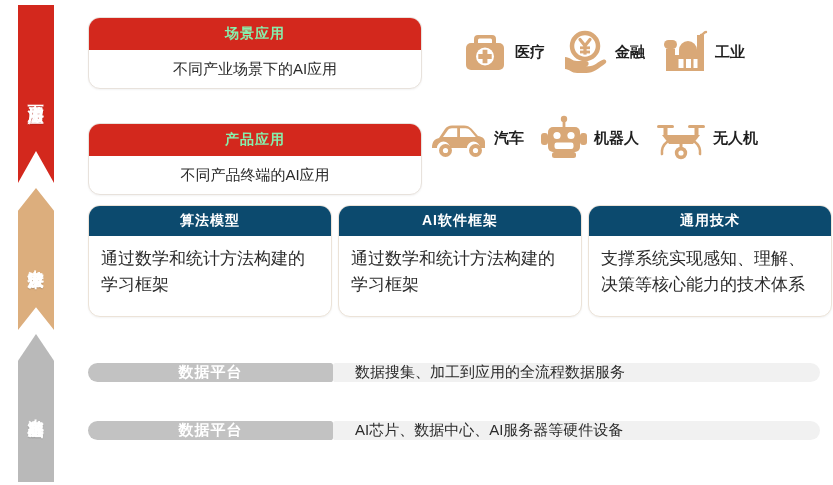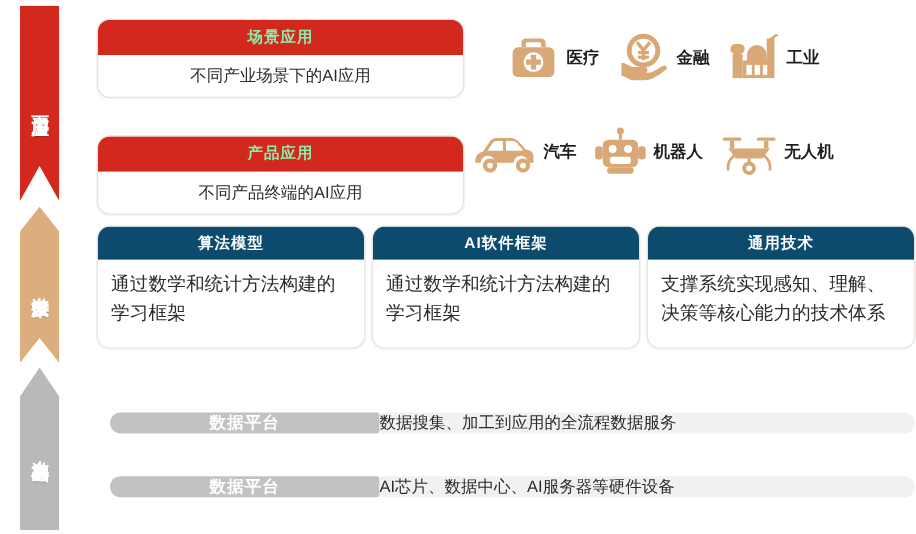--- a/index.html
+++ b/index.html
@@ -100,37 +100,38 @@
     height:80px;padding:10px 12px 0 12px;
     box-sizing:border-box;
     font-size:17px;color:#2b2b2b;line-height:1.5;
   }
   #tech-algo{left:88px;}
   #tech-framework{left:338px;}
   #tech-general{left:588px;}
 
   
   .infra-row{
-    position:absolute;left:100px;width:732px;height:44px;
-    display:flex;align-items:flex-end;
+    position:absolute;left:88px;width:732px;height:44px;
+    display:flex;align-items:center;
   }
   #infra-data{top:350px;}
   #infra-compute{top:408px;}
   .infra-label{
     width:245px;flex:0 0 auto;
     background:#c2c2c2;
     border-radius:22px 6px 6px 22px;
     color:#ffffff;font-size:15px;font-weight:bold;letter-spacing:1px;
     display:flex;align-items:center;justify-content:center;
   }
   .infra-desc{
     flex:1 1 auto;
     background:#f1f1f1;
     border-radius:6px 22px 22px 6px;
     display:flex;align-items:center;
+    padding-left:22px;
     font-size:15px;color:#2b2b2b;
   }
 </style>
 </head>
 <body>
 
 <div id="stage">
 
   <div class="ribbon" id="ribbon-downstream">
     <span class="rtext">下游应用层</span>

